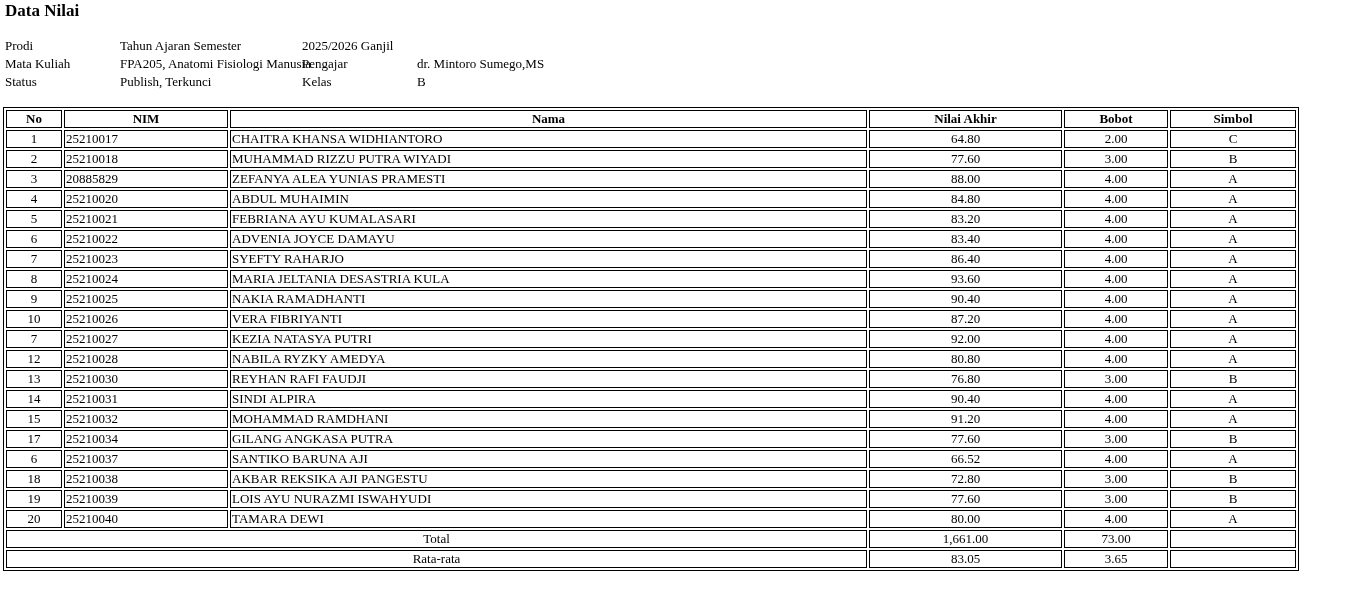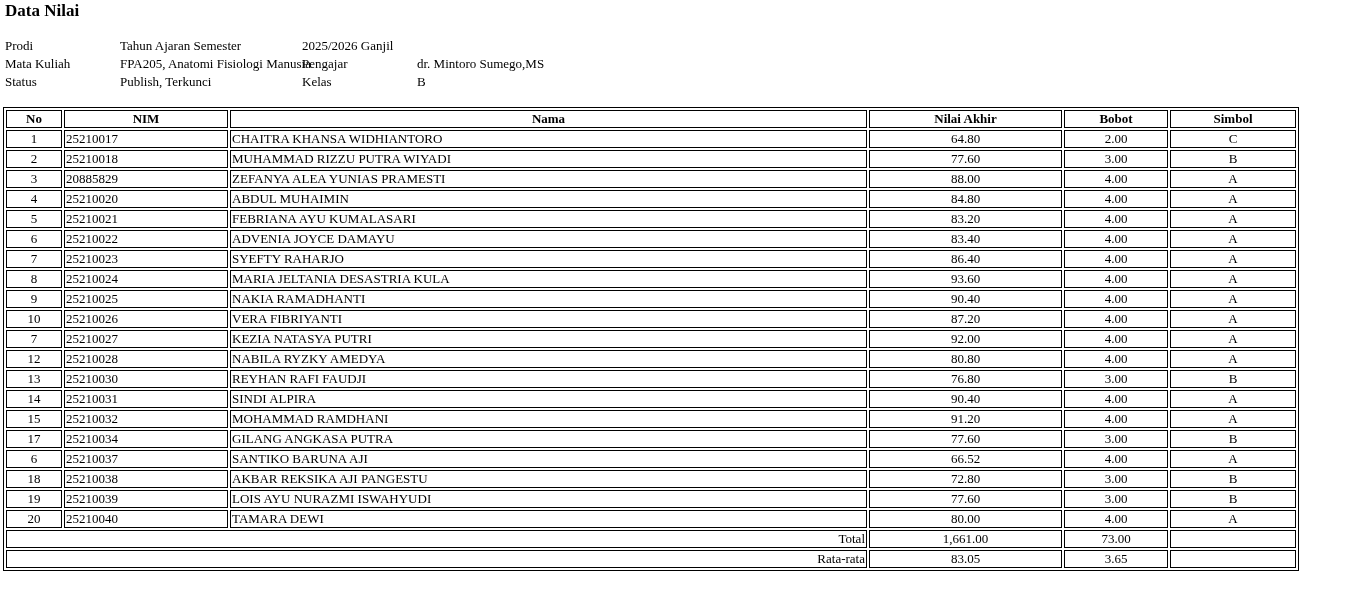--- a/index.html
+++ b/index.html
@@ -43,21 +43,21 @@
     font-size: 13px;
     height: 16px;
     line-height: 16px;
     padding: 0 1px;
     overflow: hidden;
     white-space: nowrap;
   }
   table.grades th { font-weight: bold; text-align: center; }
   td.al-c { text-align: center; }
   td.al-l { text-align: left; }
-  td.al-r { text-align: right; }
+  td.al-r { text-align: center; }
 </style>
 </head>
 <body>
 
 <div class="page">
 
   <h1 class="title">Data Nilai</h1>
 
   <div class="meta" id="meta-block">
       <div class="meta-row">

